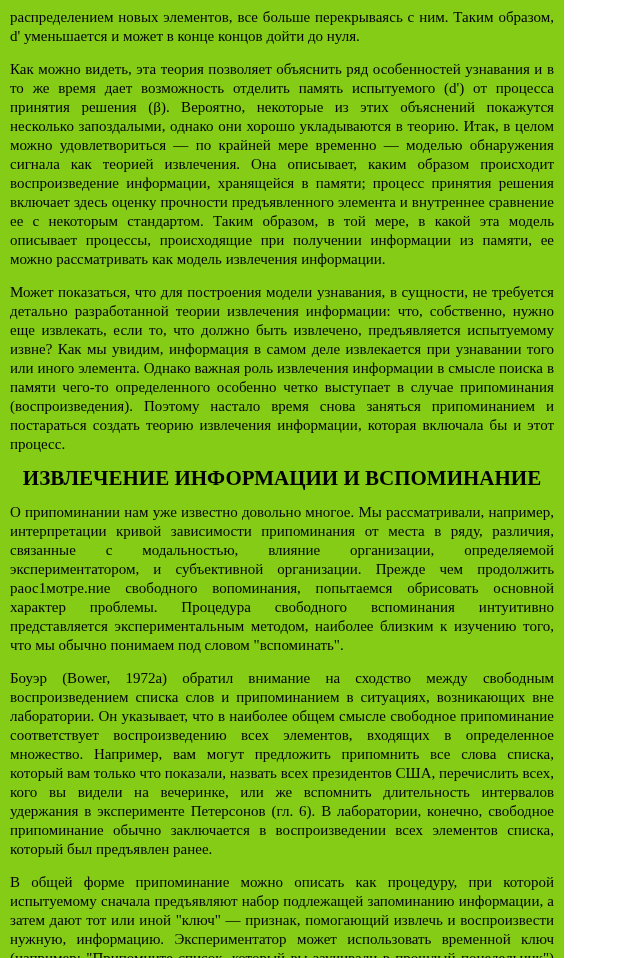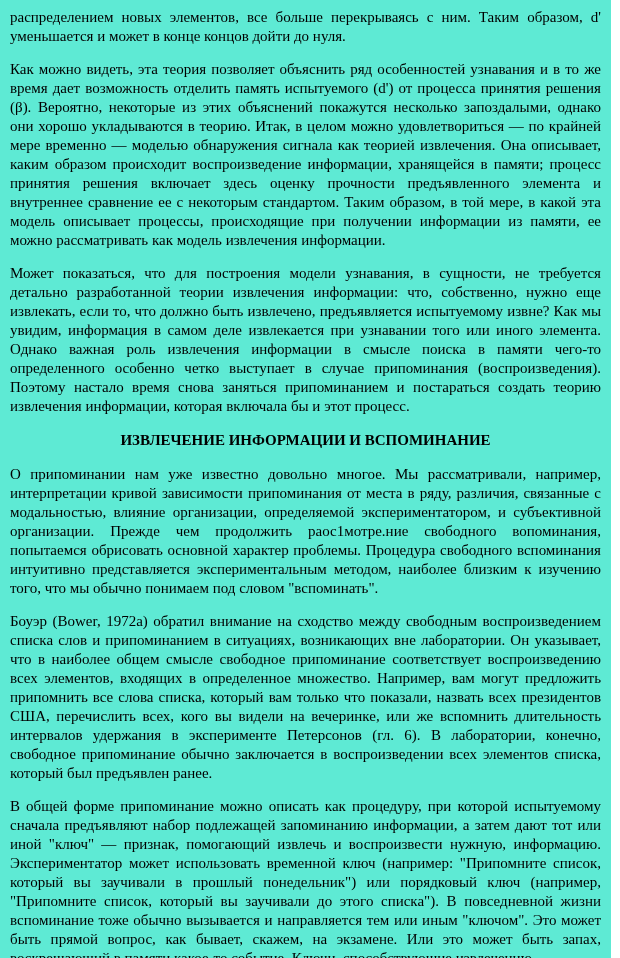--- a/index.html
+++ b/index.html
@@ -1,40 +1,40 @@
 <!DOCTYPE html>
 <html><head>
 <meta charset="utf-8">
 <style>
   html, body {
     margin: 0;
     padding: 0;
     background: #ffffff;
   }
   .page {
-    width: 611px;
+    width: 564px;
     height: 958px;
     box-sizing: border-box;
     overflow: hidden;
-    background: #5eead4;
+    background: #84cc16;
     color: #000000;
     font-family: "Liberation Serif", "DejaVu Serif", serif;
     font-size: 15px;
     line-height: 19px;
     padding: 8px 10px 0 10px;
     text-align: justify;
   }
   .para {
     margin: 0 0 14px 0;
   }
   .heading {
     margin: 5px 0 15px 0;
     text-align: center;
     font-weight: bold;
-    font-size: 15px;
+    font-size: 21px;
     line-height: 20px;
   }
 </style>
 </head>
 <body>
 
 <div class="page">
   <p class="para">распределением новых элементов, все больше перекрываясь с ним. Таким образом, d' уменьшается и может в конце концов дойти до нуля.</p>
   <p class="para">Как можно видеть, эта теория позволяет объяснить ряд особенностей узнавания и в то же время дает возможность отделить память испытуемого (d') от процесса принятия решения (β). Вероятно, некоторые из этих объяснений покажутся несколько запоздалыми, однако они хорошо укладываются в теорию. Итак, в целом можно удовлетвориться — по крайней мере временно — моделью обнаружения сигнала как теорией извлечения. Она описывает, каким образом происходит воспроизведение информации, хранящейся в памяти; процесс принятия решения включает здесь оценку прочности предъявленного элемента и внутреннее сравнение ее с некоторым стандартом. Таким образом, в той мере, в какой эта модель описывает процессы, происходящие при получении информации из памяти, ее можно рассматривать как модель извлечения информации.</p>
   <p class="para">Может показаться, что для построения модели узнавания, в сущности, не требуется детально разработанной теории извлечения информации: что, собственно, нужно еще извлекать, если то, что должно быть извлечено, предъявляется испытуемому извне? Как мы увидим, информация в самом деле извлекается при узнавании того или иного элемента. Однако важная роль извлечения информации в смысле поиска в памяти чего-то определенного особенно четко выступает в случае припоминания (воспроизведения). Поэтому настало время снова заняться припоминанием и постараться создать теорию извлечения информации, которая включала бы и этот процесс.</p>

